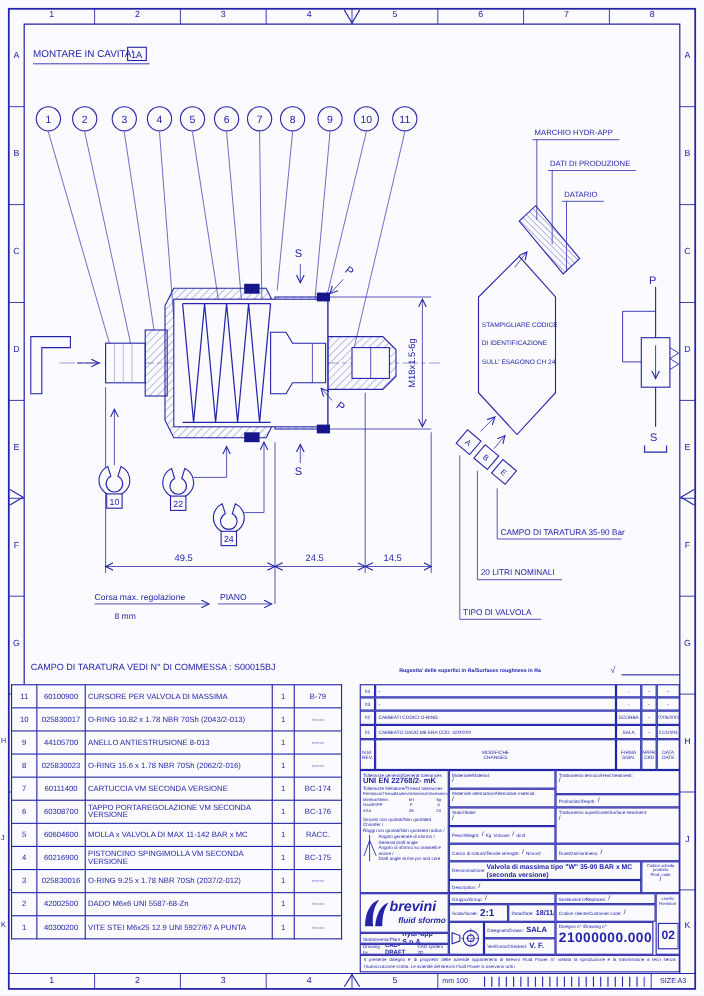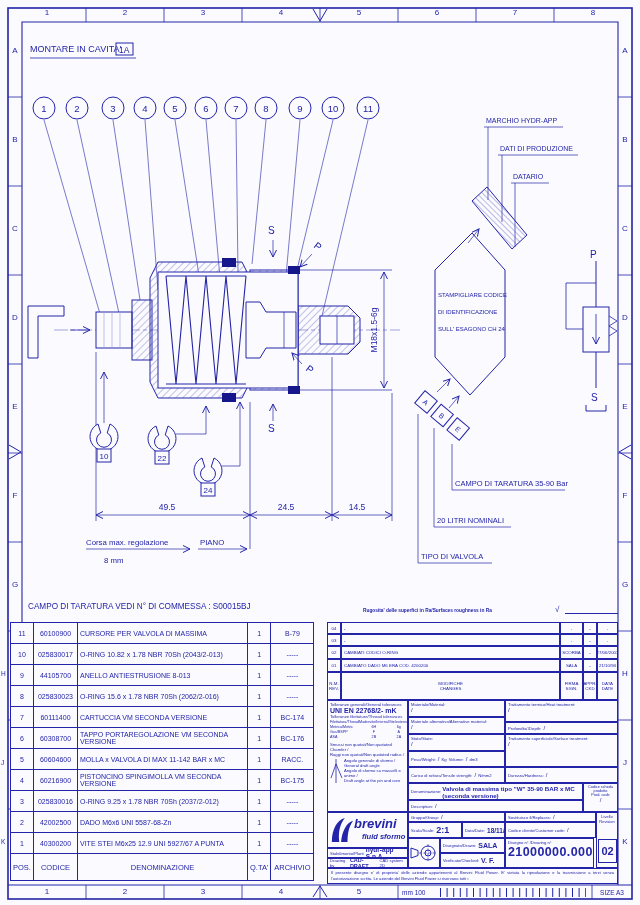--- a/index.html
+++ b/index.html
@@ -356,27 +356,20 @@
           <td>DADO M6x6 UNI 5587-68-Zn</td>
           <td class="c">1</td>
           <td class="c">-----</td>
         </tr>
   <tr>
           <td class="c">1</td>
           <td class="c">40300200</td>
           <td>VITE STEI M6x25 12.9 UNI 5927/67 A PUNTA</td>
           <td class="c">1</td>
           <td class="c">-----</td>
-        </tr>
-  <tr class="hd">
-          <td>POS.</td>
-          <td>CODICE</td>
-          <td>DENOMINAZIONE</td>
-          <td>Q.TA'</td>
-          <td>ARCHIVIO</td>
         </tr>
 </tbody>
     </table>
 
 <div id="tb">
 
   <div class="t" style="left:36px;top:2px;font-size:4.8px;font-weight:bold">Rugosita' delle superfici in Ra/Surfaces roughness in Ra</div>
   <div class="t" style="left:228px;top:0;font-size:8px">√</div>
   <div class="t" style="left:238px;top:7px;width:53px;border-top:1px solid var(--ink)"></div>
 

